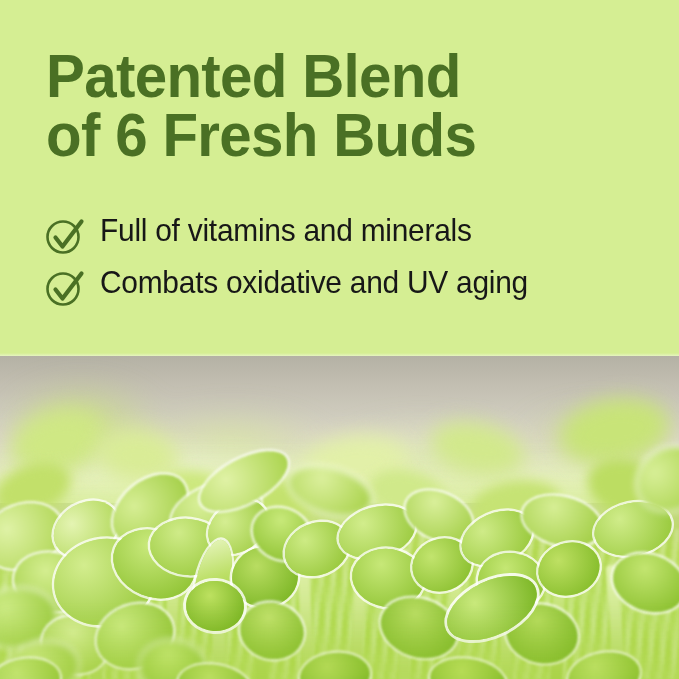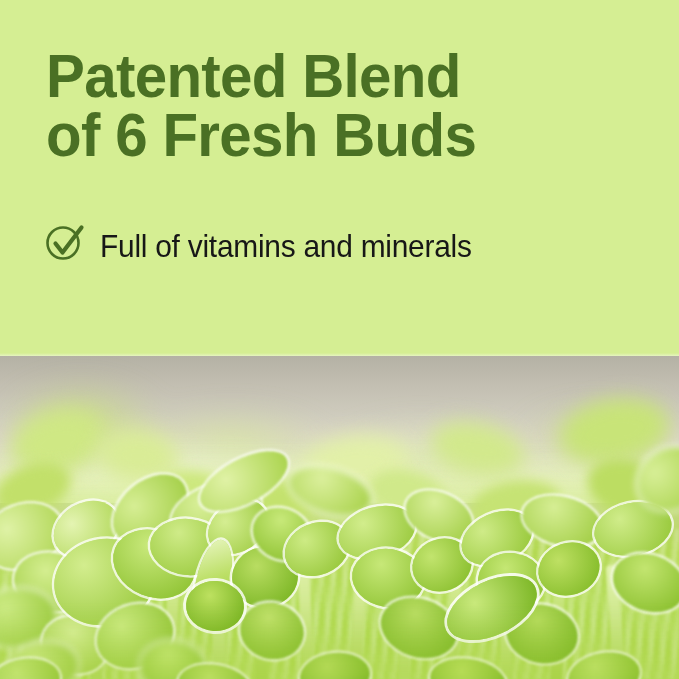--- a/index.html
+++ b/index.html
@@ -27,21 +27,21 @@
     color:#4a7024;
     font-size:61px;line-height:59px;font-weight:700;
     letter-spacing:-0.7px;
     font-stretch:condensed;
     transform:scaleX(.955);transform-origin:left top;
     white-space:pre-line;
   }
 
   .bullets{position:absolute;left:44px;top:213px;width:620px;}
   .bullet{
-    display:flex;align-items:flex-end;
+    display:flex;align-items:flex-start;
     height:50px;margin-bottom:2px;
   }
   .chk{
     flex:0 0 auto;width:44px;height:44px;margin-right:12px;position:relative;
     display:block;
   }
   .chk svg{display:block;width:44px;height:44px;overflow:visible;}
   .btext{
     color:#171717;
     font-size:30.5px;line-height:34px;font-weight:400;
@@ -224,17 +224,26 @@
       <div class="bullet">
         <span class="chk">
           <svg viewBox="0 0 44 44" xmlns="http://www.w3.org/2000/svg" aria-hidden="true">
             <circle cx="19" cy="24" r="15.5" fill="none" stroke="#4a7024" stroke-width="2.6"></circle>
             <path d="M11.5 24.5 L18.5 33.5 L37.5 8.5" fill="none" stroke="#4a7024" stroke-width="4.2" stroke-linecap="round" stroke-linejoin="round"></path>
           </svg>
         </span>
         <span class="btext">Full of vitamins and minerals</span>
       </div>
 
+      <div class="bullet">
+        <span class="chk">
+          <svg viewBox="0 0 44 44" xmlns="http://www.w3.org/2000/svg" aria-hidden="true">
+            <circle cx="19" cy="24" r="15.5" fill="none" stroke="#4a7024" stroke-width="2.6"></circle>
+            <path d="M11.5 24.5 L18.5 33.5 L37.5 8.5" fill="none" stroke="#4a7024" stroke-width="4.2" stroke-linecap="round" stroke-linejoin="round"></path>
+          </svg>
+        </span>
+        <span class="btext">Combats oxidative and UV aging</span>
+      </div>
 
     </div>
   </div>
 
 </div>
 
 </body></html>

